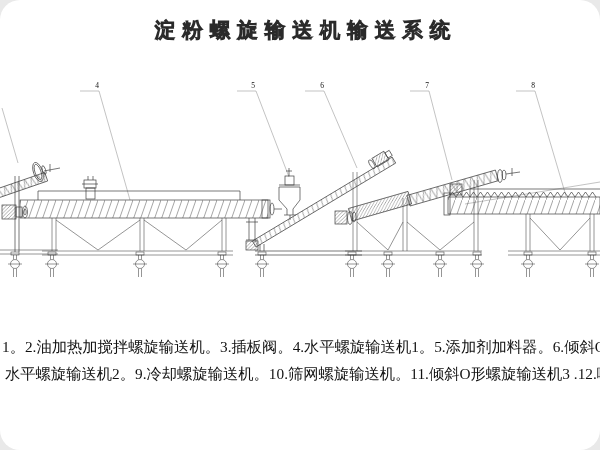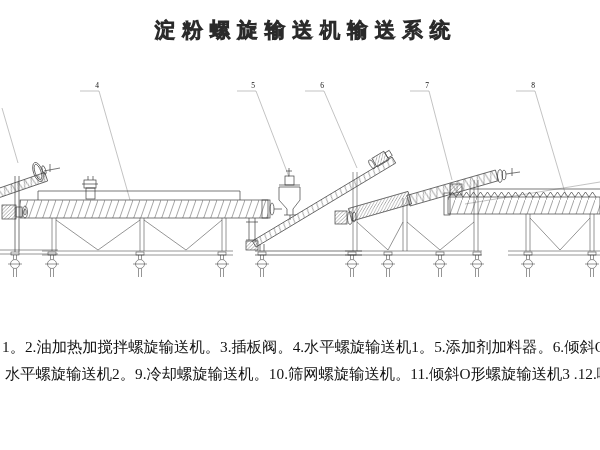--- a/index.html
+++ b/index.html
@@ -1,18 +1,18 @@
 <!DOCTYPE html>
 <html><head>
 <meta charset="utf-8">
 <style>
   html,body{margin:0;padding:0;background:#e9e9e9;}
   .page{
     position:relative;width:600px;height:450px;background:#ffffff;
-    font-family:"Liberation Serif","DejaVu Serif",serif;overflow:hidden;
+    font-family:"Liberation Serif","DejaVu Serif",serif;overflow:hidden;border-radius:20px;
   }
   svg{display:block;}
   text{font-family:"Liberation Serif","DejaVu Serif",serif;}
   .title-text{font-size:20.5px;font-weight:bold;letter-spacing:7px;
     fill:#ffffff;stroke:#2a2a2a;stroke-width:0.75;text-anchor:middle;}
   .callout-num{font-size:7.5px;fill:#111111;text-anchor:middle;stroke:none;}
   .caption-text{font-size:15.3px;fill:#111111;stroke:none;}
   .lines{stroke:#3f3f3f;stroke-width:0.7;fill:none;}
   .leaders{stroke:#9a9a9a;stroke-width:0.6;fill:none;}
   .thin{stroke-width:0.55;}

